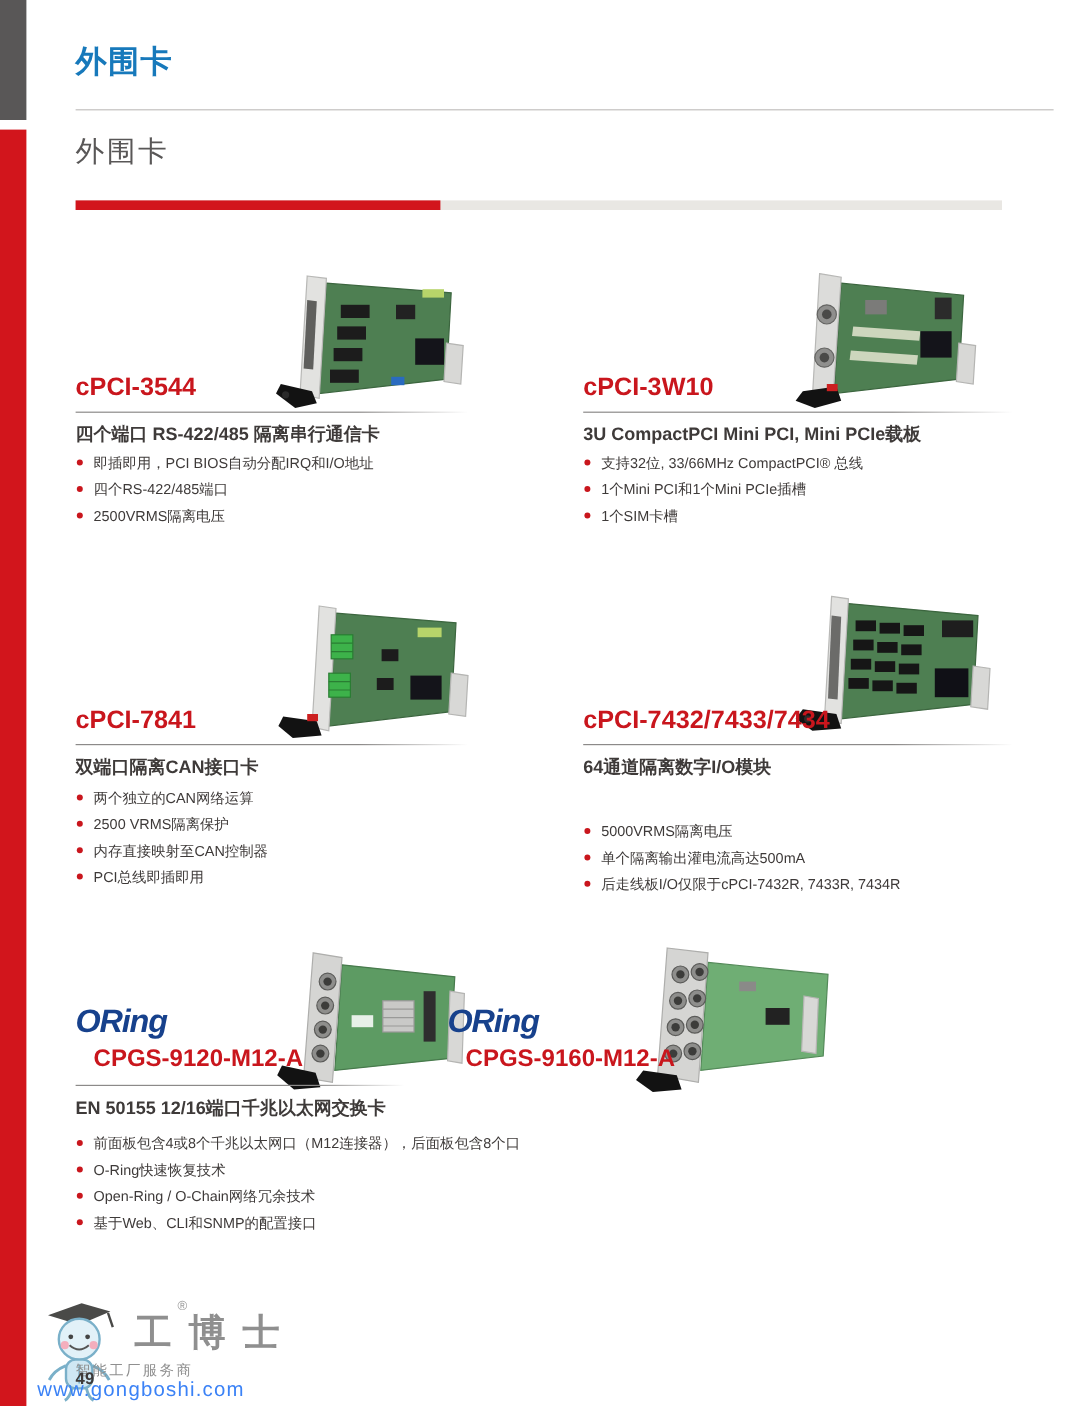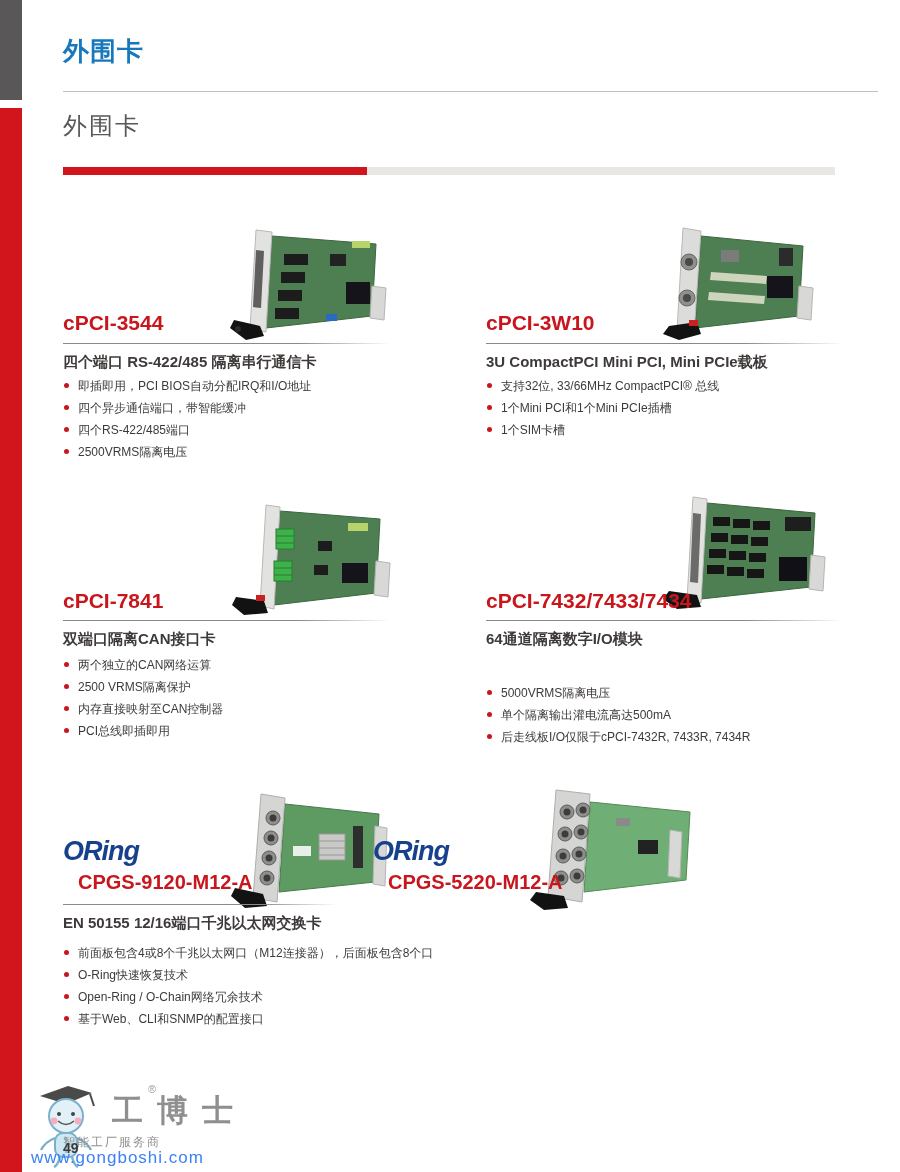--- a/index.html
+++ b/index.html
@@ -68,24 +68,20 @@
     <polygon points="8,92 34,98 38,108 20,112 4,100" fill="#121212"></polygon>
     <circle cx="12" cy="101" r="3" fill="#2a2a2a"></circle>
   </svg>
   <div class="model-heading" style="left:63px; top:311px;">cPCI-3544</div>
   <div class="rule" style="left:63px; top:343px; width:327px;"></div>
   <div class="subtitle" style="left:63px; top:353px;">四个端口 RS-422/485 隔离串行通信卡</div>
   <ul class="features" style="left:63px; top:375px;">
     <li>
         <span class="dot"></span>
         <span>即插即用，PCI BIOS自动分配IRQ和I/O地址</span>
-      </li>
-    <li>
-        <span class="dot"></span>
-        <span>四个异步通信端口，带智能缓冲</span>
       </li>
     <li>
         <span class="dot"></span>
         <span>四个RS-422/485端口</span>
       </li>
     <li>
         <span class="dot"></span>
         <span>2500VRMS隔离电压</span>
       </li>
   </ul>
@@ -244,21 +240,21 @@
     <circle cx="57" cy="88" r="7" fill="#8e8e8c" stroke="#5c5c5a"></circle>
       <circle cx="57" cy="88" r="3.5" fill="#3c3c3a"></circle>
     <rect x="118" y="52" width="20" height="14" fill="#222222"></rect>
     <rect x="96" y="30" width="14" height="8" fill="#8a8a88"></rect>
     <polygon points="16,104 44,108 48,120 24,122 10,112" fill="#121212"></polygon>
   </svg>
 
   <div class="oring-logo" style="left:63px; top:836px;">ORing</div>
   <div class="cpgs-heading" style="left:63px; top:871px;">CPGS-9120-M12-A</div>
   <div class="oring-logo" style="left:373px; top:836px;">ORing</div>
-  <div class="cpgs-heading" style="left:373px; top:871px;">CPGS-5220-M12-A</div>
+  <div class="cpgs-heading" style="left:373px; top:871px;">CPGS-9160-M12-A</div>
   <div class="rule" style="left:63px; top:904px; width:274px;"></div>
   <div class="subtitle" style="left:63px; top:914px;">EN 50155 12/16端口千兆以太网交换卡</div>
   <ul class="features" style="left:63px; top:942px;">
     <li>
         <span class="dot"></span>
         <span>前面板包含4或8个千兆以太网口（M12连接器），后面板包含8个口</span>
       </li>
     <li>
         <span class="dot"></span>
         <span>O-Ring快速恢复技术</span>

